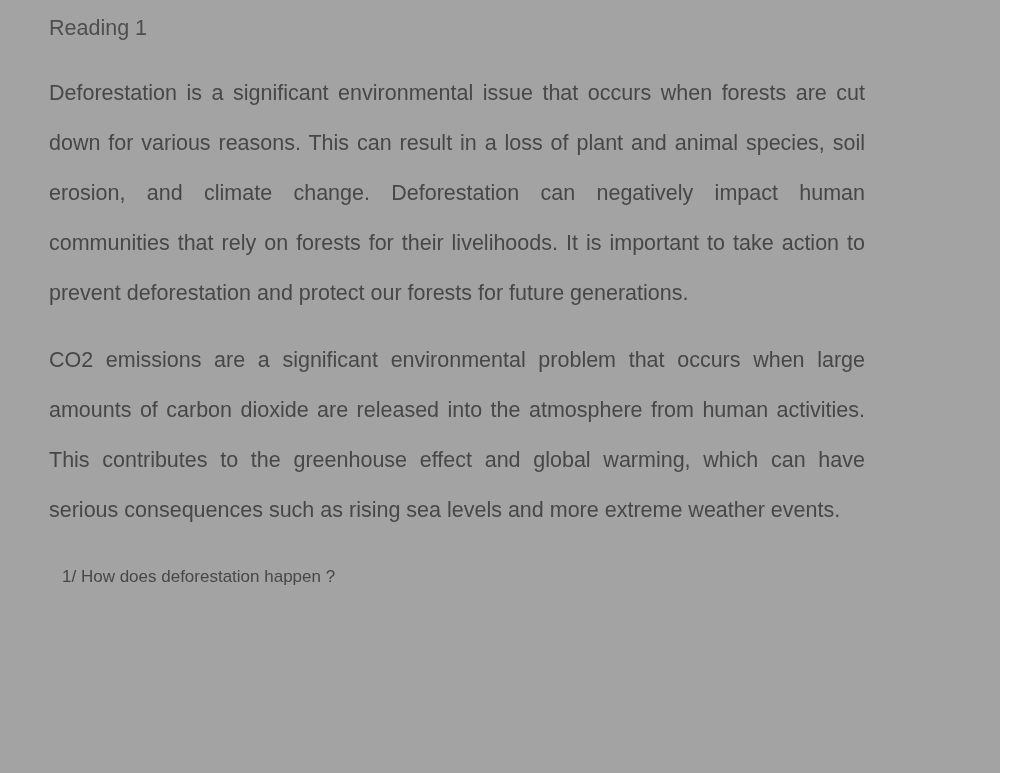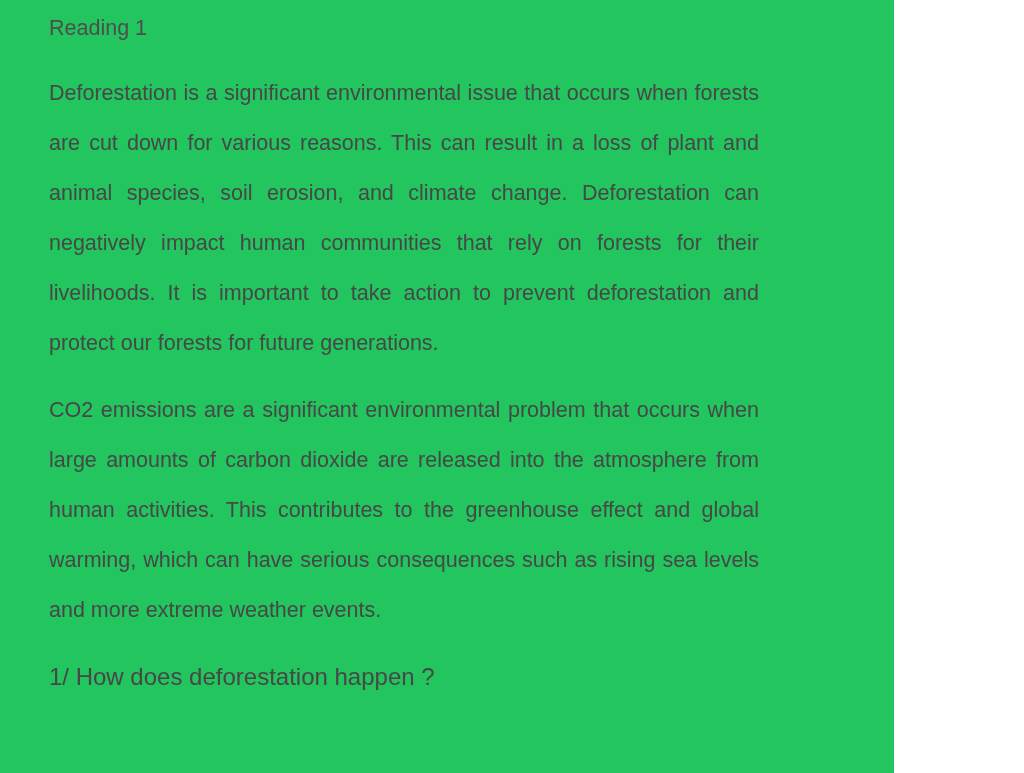--- a/index.html
+++ b/index.html
@@ -2,23 +2,23 @@
 <html><head>
 <meta charset="utf-8">
 <style>
   html, body {
     margin: 0;
     padding: 0;
     background: #ffffff;
   }
   .page {
     position: relative;
-    width: 894px;
+    width: 1000px;
     height: 773px;
-    background: #22c55e;
+    background: #a3a3a3;
     overflow: hidden;
     font-family: "Liberation Sans", sans-serif;
     color: #4a4a4a;
     filter: blur(0.35px); 
   }
   .content {
     box-sizing: border-box;
     padding: 16px 123px 0 49px; 
   }
   .doc-title {
@@ -30,23 +30,23 @@
   }
   .doc-paragraph {
     font-size: 21.5px;
     line-height: 50px;
     margin: 0 12px 17px 0;
     text-align: justify;
     text-justify: inter-word;
     color: #474747;
   }
   .doc-question {
-    font-size: 24px;
+    font-size: 17px;
     line-height: 50px;
-    margin: 0;
+    margin: 13px;
     text-align: left;
     color: #474747;
   }
 </style>
 </head>
 <body>
 
 <div class="page">
   <div class="content">
     <div class="doc-title">Reading 1</div>

